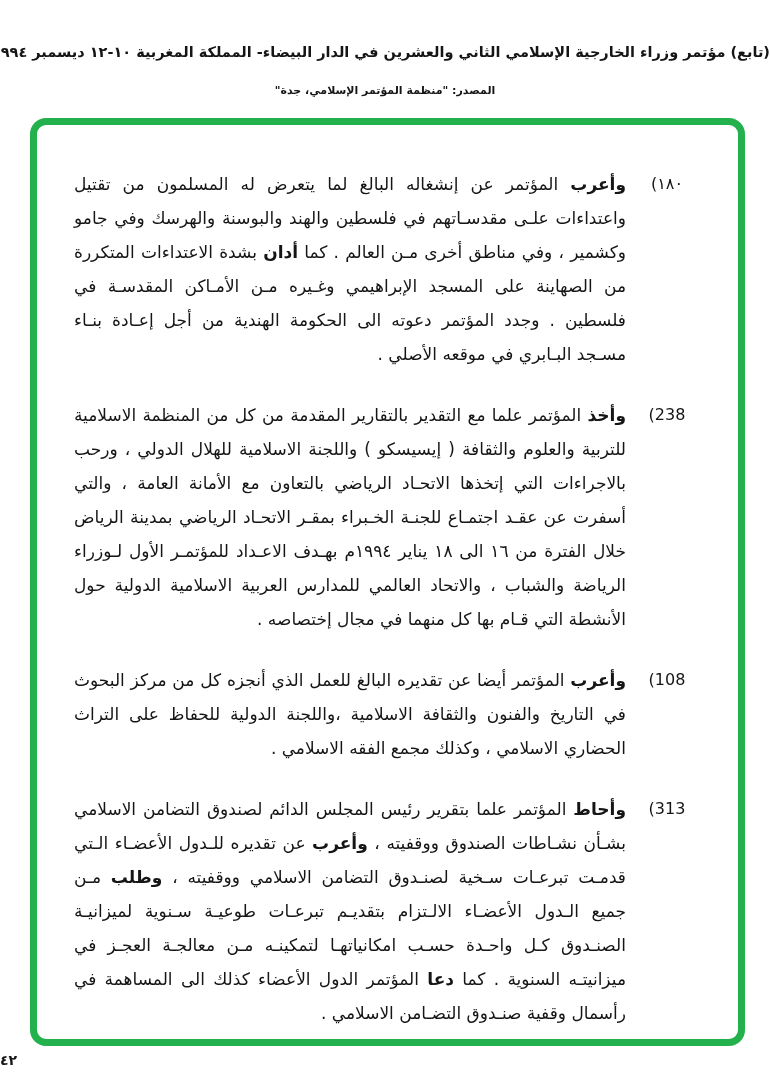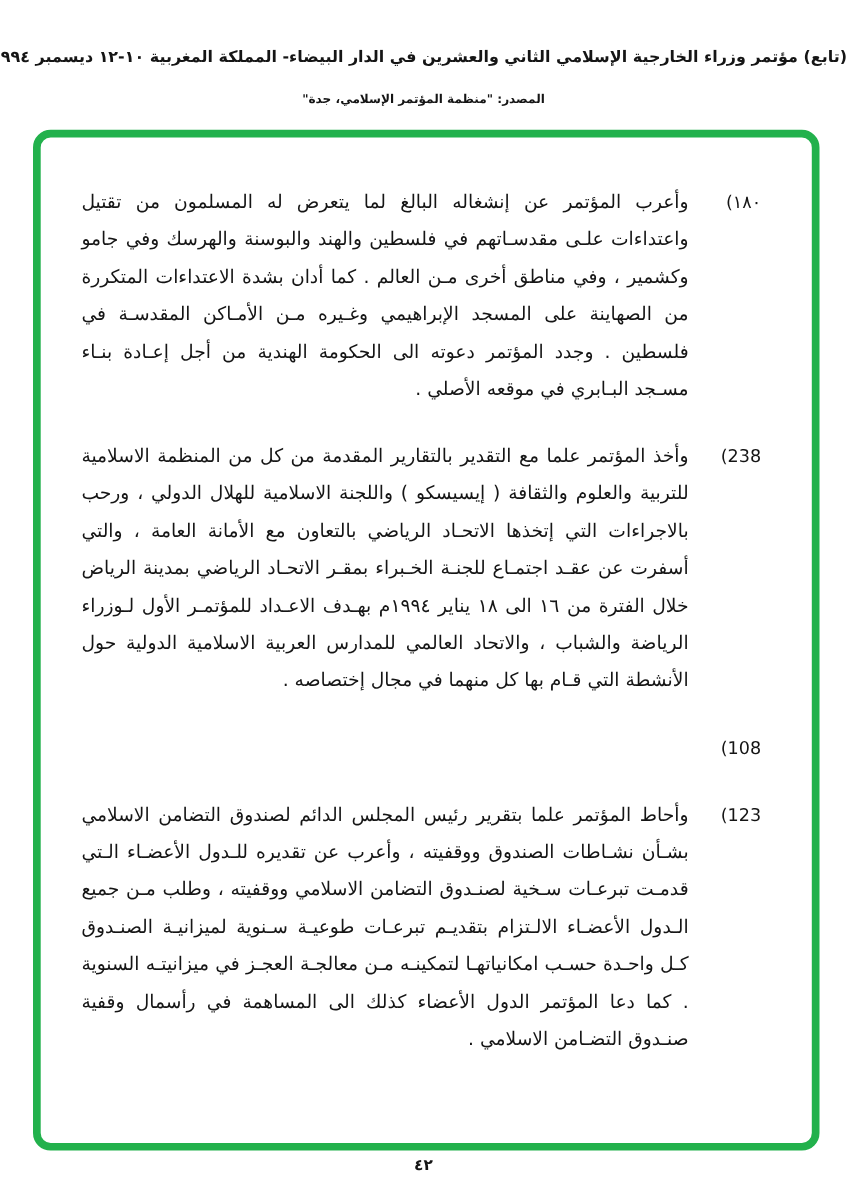--- a/index.html
+++ b/index.html
@@ -47,36 +47,36 @@
     gap: 16px;
     margin-bottom: 27px;
     align-items: flex-start;
   }
   .para-num {
     flex: 0 0 50px;
     font-size: 16px;
     line-height: 34px;
     direction: ltr;
     unicode-bidi: isolate;
-    text-align: right;
+    text-align: center;
     white-space: nowrap;
   }
   .para-text {
     margin: 0;
     width: 552px;
     font-size: 17px;
     line-height: 34px;
     text-align: justify;
     direction: rtl;
   }
-  .para-text b { font-weight: normal; margin-top: 16px; }
+  .para-text b { font-weight: bold; margin-top: 16px; }
   .page-number {
     position: absolute;
     top: 1052px; left: 0; right: 0;
-    text-align: center;
+    text-align: left;
     direction: rtl;
     font-weight: bold;
     font-size: 14px;
   }
 </style>
 </head>
 <body>
 
 <div class="page-header">(تابع) مؤتمر وزراء الخارجية الإسلامي الثاني والعشرين في الدار البيضاء- المملكة المغربية ١٠-١٢ ديسمبر ١٩٩٤-البيان الختامي</div>
 
@@ -87,21 +87,22 @@
       <div class="para-row">
         <span class="para-num" dir="ltr">(١٨٠</span>
         <p class="para-text"><b>وأعرب</b> المؤتمر عن إنشغاله البالغ لما يتعرض له المسلمون من تقتيل واعتداءات علـى مقدسـاتهم في فلسطين والهند والبوسنة والهرسك وفي جامو وكشمير ، وفي مناطق أخرى مـن العالم . كما <b>أدان</b> بشدة الاعتداءات المتكررة من الصهاينة على المسجد الإبراهيمي وغـيره مـن الأمـاكن المقدسـة في فلسطين . وجدد المؤتمر دعوته الى الحكومة الهندية من أجل إعـادة بنـاء مسـجد البـابري في موقعه الأصلي .</p>
       </div>
       <div class="para-row">
         <span class="para-num" dir="ltr">(238</span>
         <p class="para-text"><b>وأخذ</b> المؤتمر علما مع التقدير بالتقارير المقدمة من كل من المنظمة الاسلامية للتربية والعلوم والثقافة ( إيسيسكو ) واللجنة الاسلامية للهلال الدولي ، ورحب بالاجراءات التي إتخذها الاتحـاد الرياضي بالتعاون مع الأمانة العامة ، والتي أسفرت عن عقـد اجتمـاع للجنـة الخـبراء بمقـر الاتحـاد الرياضي بمدينة الرياض خلال الفترة من ١٦ الى ١٨ يناير ١٩٩٤م بهـدف الاعـداد للمؤتمـر الأول لـوزراء الرياضة والشباب ، والاتحاد العالمي للمدارس العربية الاسلامية الدولية حول الأنشطة التي قـام بها كل منهما في مجال إختصاصه .</p>
       </div>
       <div class="para-row">
         <span class="para-num" dir="ltr">(108</span>
+        <p class="para-text"><b>وأعرب</b> المؤتمر أيضا عن تقديره البالغ للعمل الذي أنجزه كل من مركز البحوث في التاريخ والفنون والثقافة الاسلامية ،واللجنة الدولية للحفاظ على التراث الحضاري الاسلامي ، وكذلك مجمع الفقه الاسلامي .</p>
       </div>
       <div class="para-row">
-        <span class="para-num" dir="ltr">(123</span>
+        <span class="para-num" dir="ltr">(313</span>
         <p class="para-text"><b>وأحاط</b> المؤتمر علما بتقرير رئيس المجلس الدائم لصندوق التضامن الاسلامي بشـأن نشـاطات الصندوق ووقفيته ، <b>وأعرب</b> عن تقديره للـدول الأعضـاء الـتي قدمـت تبرعـات سـخية لصنـدوق التضامن الاسلامي ووقفيته ، <b>وطلب</b> مـن جميع الـدول الأعضـاء الالـتزام بتقديـم تبرعـات طوعيـة سـنوية لميزانيـة الصنـدوق كـل واحـدة حسـب امكانياتهـا لتمكينـه مـن معالجـة العجـز في ميزانيتـه السنوية . كما <b>دعا</b> المؤتمر الدول الأعضاء كذلك الى المساهمة في رأسمال وقفية صنـدوق التضـامن الاسلامي .</p>
       </div>
     </div>
 </div>
 
 <div class="page-number">٤٢</div>
 
 </body></html>

